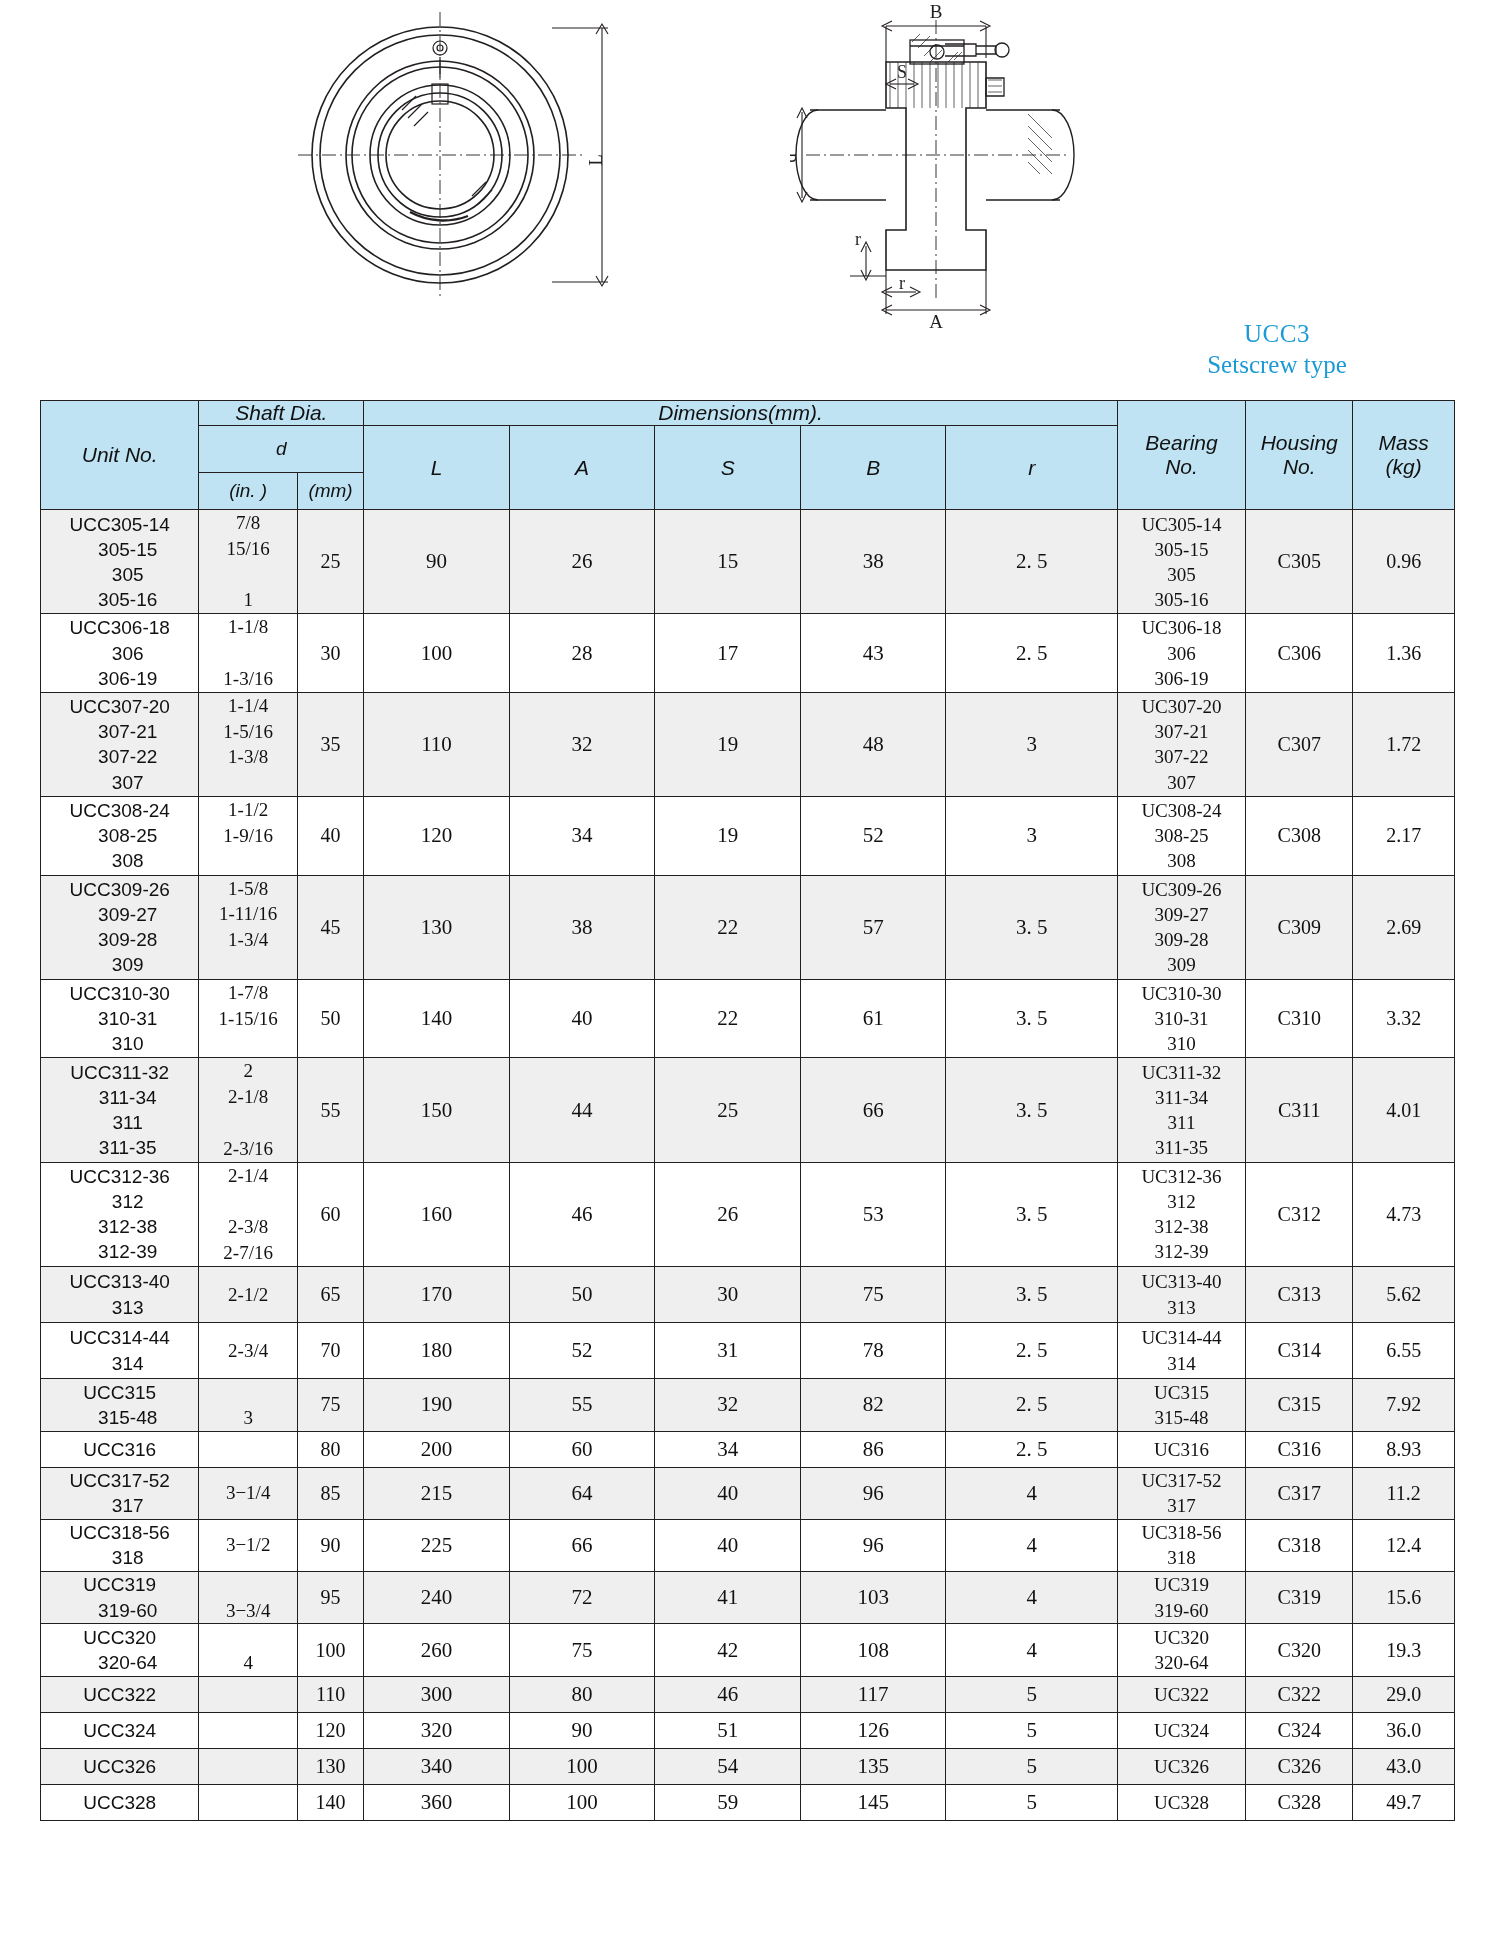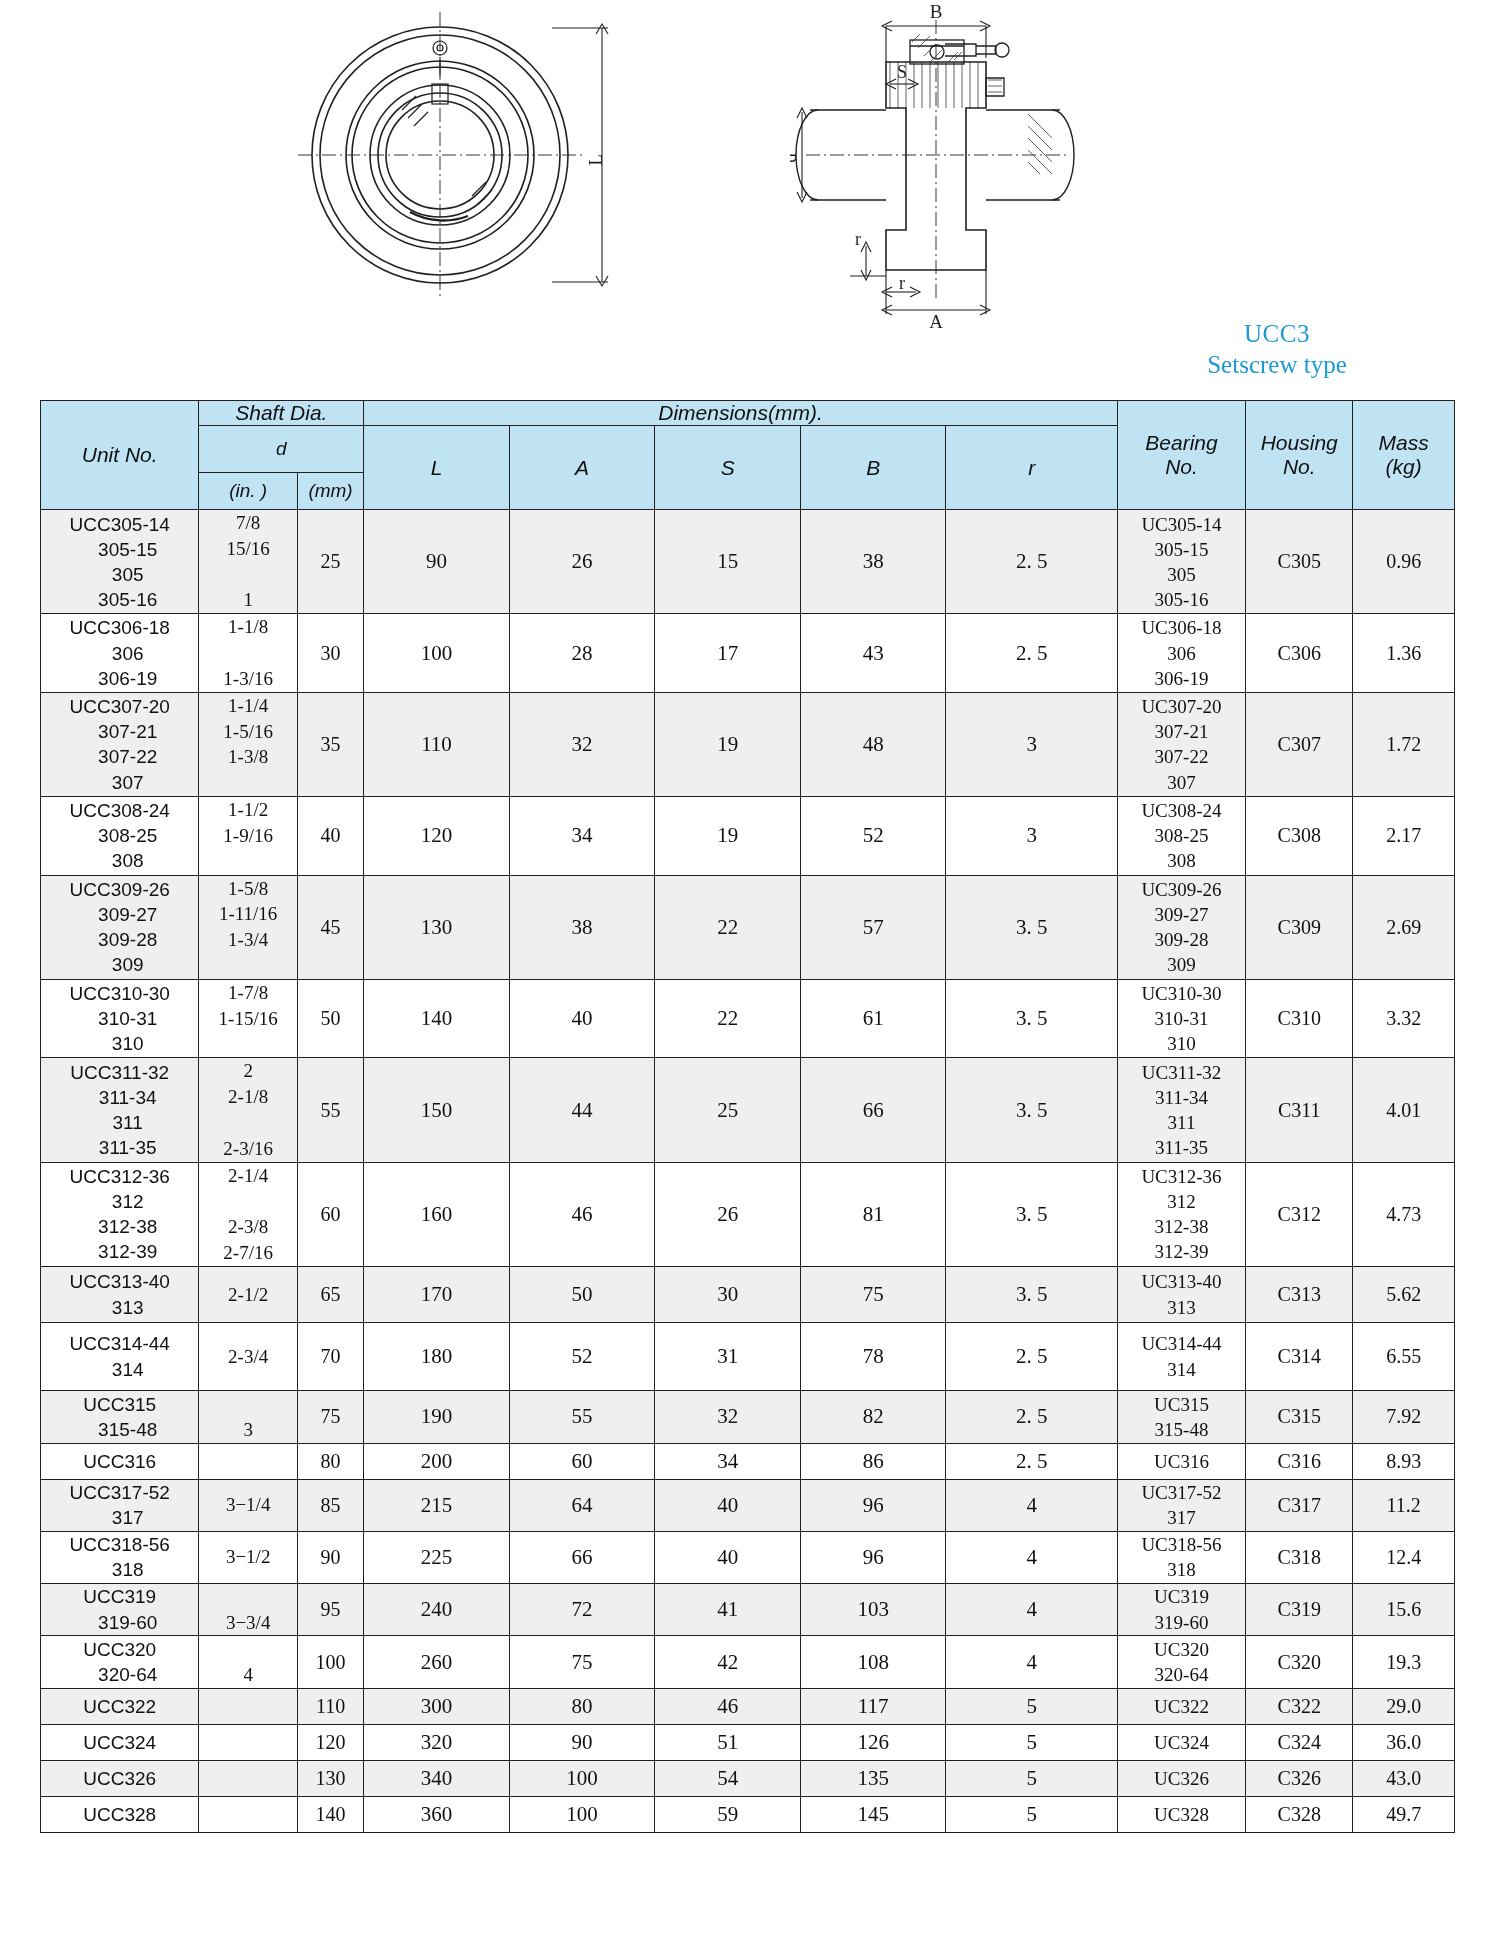--- a/index.html
+++ b/index.html
@@ -536,21 +536,21 @@
             <td class="din">
               <div>2-1/4</div>
               <div>&nbsp;</div>
               <div>2-3/8</div>
               <div>2-7/16</div>
             </td>
             <td class="dmm">60</td>
             <td class="num">160</td>
             <td class="num">46</td>
             <td class="num">26</td>
-            <td class="num">81</td>
+            <td class="num">53</td>
             <td class="num">3. 5</td>
             <td class="bno">
               <div>UC312-36</div>
               <div>312</div>
               <div>312-38</div>
               <div>312-39</div>
             </td>
             <td class="hno">C312</td>
             <td class="mass">4.73</td>
           </tr>
@@ -568,21 +568,21 @@
             <td class="num">30</td>
             <td class="num">75</td>
             <td class="num">3. 5</td>
             <td class="bno">
               <div>UC313-40</div>
               <div>313</div>
             </td>
             <td class="hno">C313</td>
             <td class="mass">5.62</td>
           </tr>
-          <tr style="height: 68px;">
+          <tr style="height: 56px;">
             <td class="unitno">
               <div>UCC314-44</div>
               <div class="ind">314</div>
             </td>
             <td class="din">
               <div>2-3/4</div>
             </td>
             <td class="dmm">70</td>
             <td class="num">180</td>
             <td class="num">52</td>

